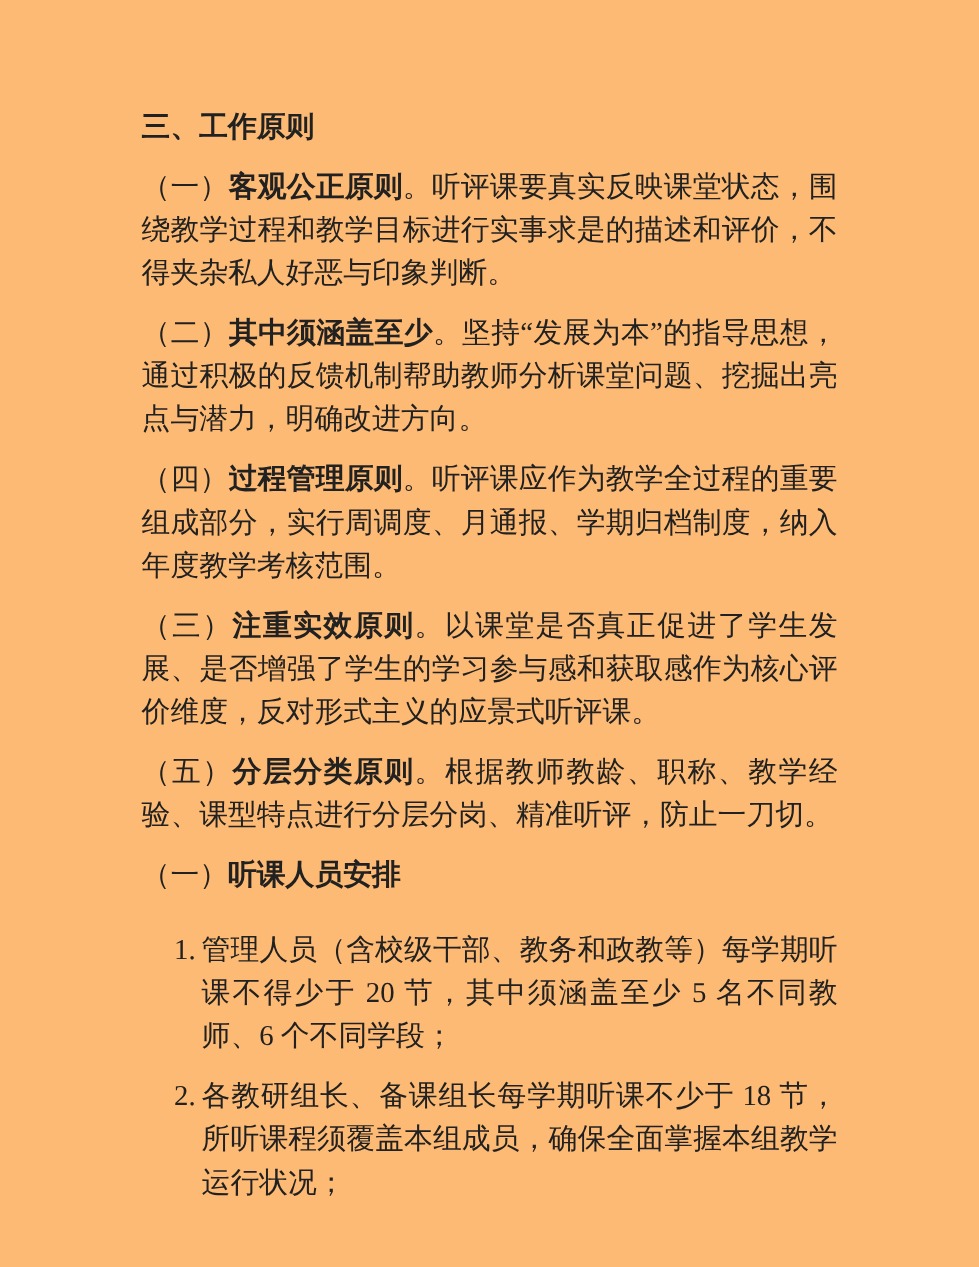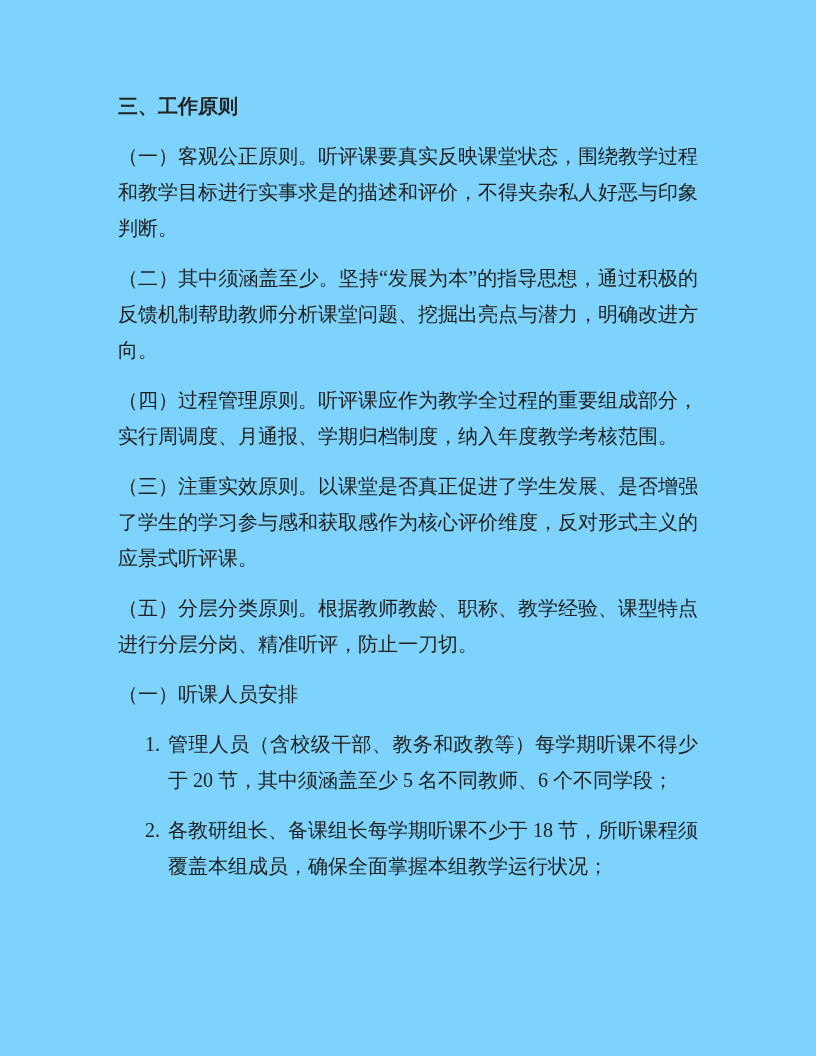--- a/index.html
+++ b/index.html
@@ -4,44 +4,44 @@
 <style>
   html, body {
     margin: 0;
     padding: 0;
     background: #ffffff;
   }
   .page {
     position: relative;
     width: 816px;
     height: 1056px;
-    background: #7dd3fc;
+    background: #fdba74;
     box-sizing: border-box;
     padding: 88px 118px 0 118px;
     font-family: "Liberation Serif", "DejaVu Serif", serif;
     color: #212121;
-    font-size: 20px;
+    font-size: 24px;
     overflow: hidden;
   }
   .heading {
     font-weight: 700;
     line-height: 36px;
     margin: 0 0 14px 0;
   }
   .para {
     line-height: 36px;
     margin: 0 0 14px 0;
     text-align: justify;
   }
   .principle-name, .bold {
-    font-weight: 400;
+    font-weight: 700;
   }
   .sub-heading {
     line-height: 36px;
-    margin: 0 0 14px 0;
+    margin: 0 0 26px 0;
   }
   .list-item {
     display: flex;
     line-height: 36px;
     margin: 0 0 14px 0;
   }
   .list-item .num {
     flex: none;
     width: 23px;
     margin-left: 27px;

